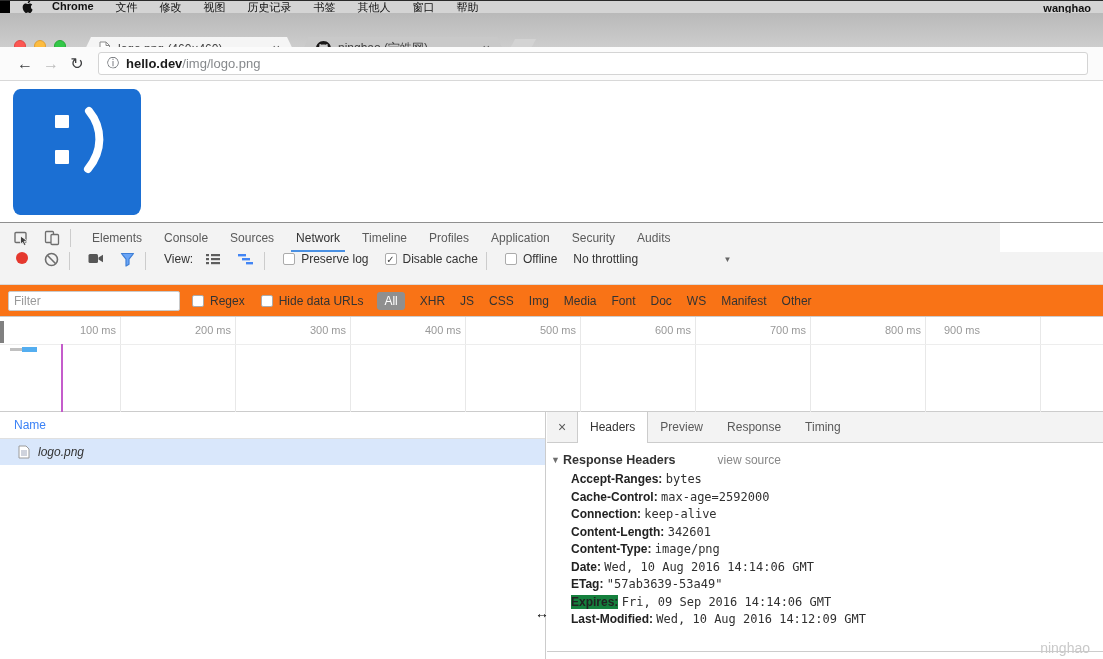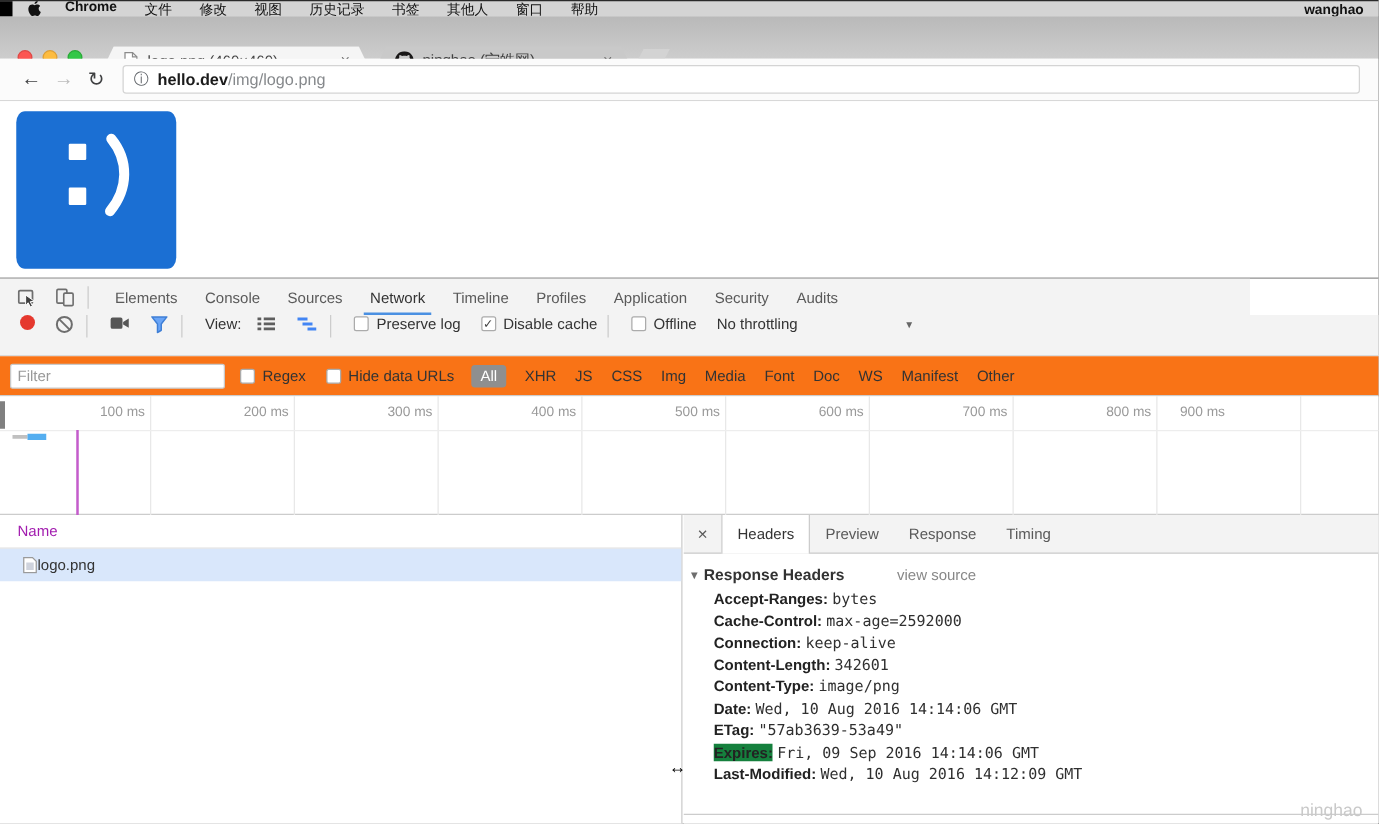--- a/index.html
+++ b/index.html
@@ -108,22 +108,22 @@
   .gridline { position:absolute; top:0; width:1px; height:95px; background:#e8e8e8; }
   .tick-label { position:absolute; top:7px; width:60px; text-align:right; font-size:11px; color:#999; }
   .ruler-line { position:absolute; left:0; top:27px; width:1103px; height:1px; background:#ededed; }
   .ov-handle { position:absolute; left:0; top:4px; width:4px; height:22px; background:#808080; }
   .ov-bar-gray { position:absolute; left:10px; top:31px; width:12px; height:3px; background:#c0c0c0; }
   .ov-bar-blue { position:absolute; left:22px; top:30px; width:15px; height:5px; background:#54aef0; }
   .event-line { position:absolute; left:61px; top:27px; width:2px; height:68px; background:#c45ccb; }
   
   .bottom { position:absolute; left:0; top:189px; width:1103px; height:248px; }
   .req-table { position:absolute; left:0; top:0; width:546px; height:248px; border-right:1px solid #ccc; background:#fff; }
-  .req-header { height:27px; border-bottom:1px solid #e0e0e0; display:flex; align-items:center; padding-left:14px; color:#a21caf; }
-  .req-row { height:26px; display:flex; align-items:center; padding-left:18px; gap:0; }
+  .req-header { height:27px; border-bottom:1px solid #e0e0e0; display:flex; align-items:center; padding-left:14px; color:#3b82f6; }
+  .req-row { height:26px; display:flex; align-items:center; padding-left:18px; gap:8px;font-style:italic; }
   .req-row.selected { background:#d9e7fb; }
   
   .details { position:absolute; left:547px; top:0; width:556px; height:248px; background:#fff; }
   .pane-tabs { height:31px; background:#f3f3f3; border-bottom:1px solid #ccc; display:flex; align-items:center; }
   .pane-close { width:30px; text-align:center; color:#5a5a5a; font-size:14px; }
   .pane-tab { height:31px; display:flex; align-items:center; padding:0 12px; color:#5a5a5a; cursor:default; }
   .pane-tab.active { background:#fff; border-left:1px solid #ccc; border-right:1px solid #ccc; color:#333; }
   .section-row { display:flex; align-items:center; margin:10px 0 4px 4px; }
   .disclosure { font-size:9px; color:#6e6e6e; width:12px; }
   .section-title { font-weight:bold; color:#333; font-size:12.5px; }

